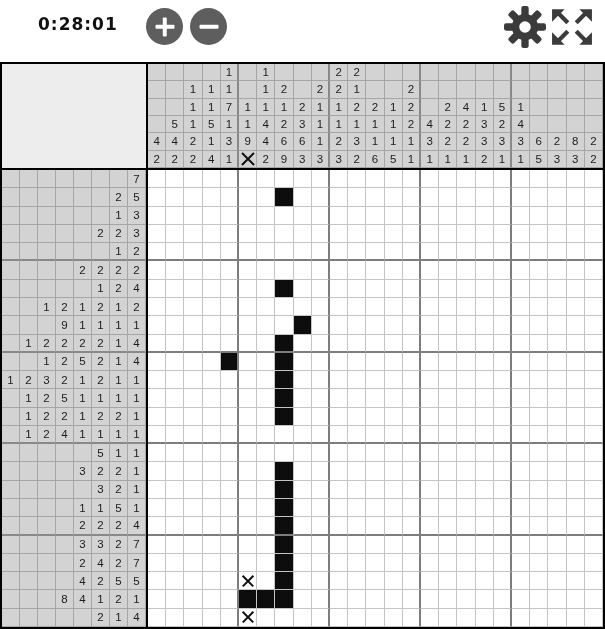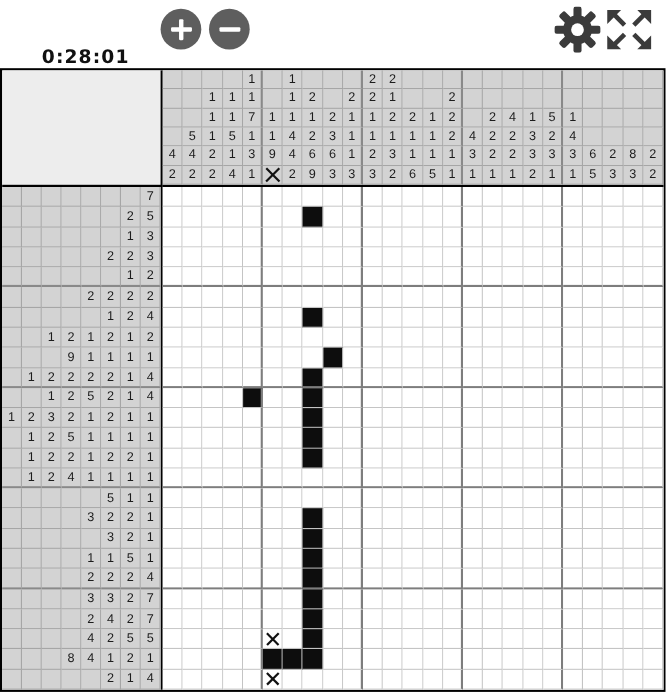--- a/index.html
+++ b/index.html
@@ -2,21 +2,21 @@
 <html><head>
 <meta charset="utf-8">
 <style>
   * { margin:0; padding:0; box-sizing:border-box; }
   html,body { width:605px; height:629px; background:#ffffff; overflow:hidden;
               font-family:"Liberation Sans", sans-serif; }
 
   
   .topbar { position:relative; width:605px; height:62px; background:#ffffff; }
   .timer { position:absolute; left:38px; top:14px; font-size:17px; font-weight:bold;
-           color:#111; letter-spacing:1px; font-family:"DejaVu Sans", sans-serif;margin-top:28px; }
+           color:#111; letter-spacing:1px; font-family:"DejaVu Sans", sans-serif; }
   .circle-btn { position:absolute; top:8px; width:37px; height:37px; border-radius:50%;
                 background:#5e5e5e; border:none; cursor:pointer; }
   .circle-btn .h-bar { position:absolute; left:50%; top:50%; width:19px; height:4.5px;
                        background:#fff; transform:translate(-50%,-50%); border-radius:1px; }
   .circle-btn .v-bar { position:absolute; left:50%; top:50%; width:4.5px; height:19px;
                        background:#fff; transform:translate(-50%,-50%); border-radius:1px; }
   #zoomIn  { left:146px; }
   #zoomOut { left:190px; }
   .icon-btn { position:absolute; background:none; border:none; cursor:pointer; padding:0; }
   #settingsBtn { left:504px; top:6px; width:42px; height:42px; }

